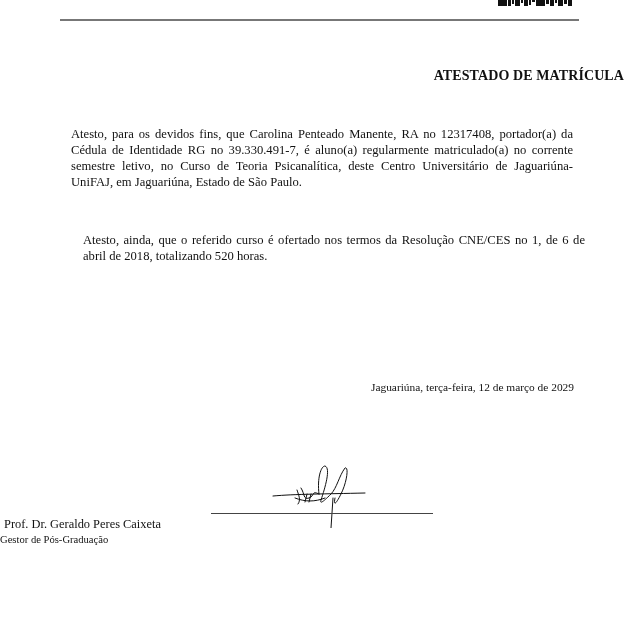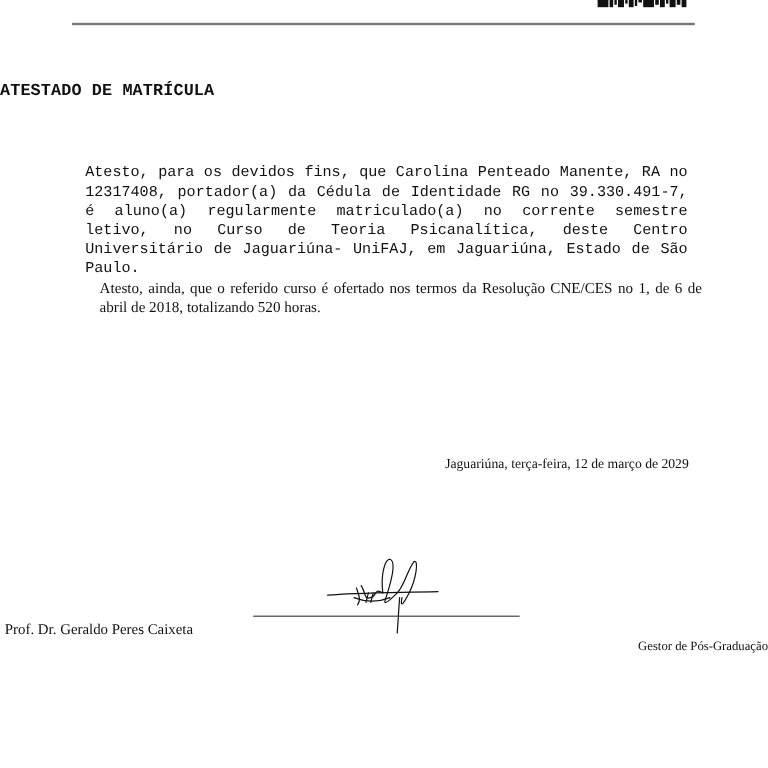--- a/index.html
+++ b/index.html
@@ -35,35 +35,34 @@
       top: 19px;
       width: 519px;
       height: 2px;
       background: #777777;
     }
     .title {
       position: absolute;
       left: 0;
       top: 68px;
       width: 624px;
-      text-align: left;
+      text-align: right;
       font-weight: bold;
       font-size: 14px;
       letter-spacing: 0.1px;
-      font-family: Liberation Mono, monospace;
     }
     .para {
       position: absolute;
       left: 71px;
       width: 502px;
       font-size: 12.6px;
       line-height: 16px;
       text-align: justify;
     }
-    .para1 { top: 136px; font-family: Liberation Mono, monospace; }
+    .para1 { top: 126px; }
     .para2 { top: 220px; }
     .date {
       position: absolute;
       right: 66px;
       top: 381px;
       font-size: 11.4px;
       text-align: right;
     }
     .signature {
       position: absolute;
@@ -86,21 +85,21 @@
       top: 517px;
       width: 640px;
       font-size: 12.4px;
       padding-left: 4px;
     }
     .signer-role {
       position: absolute;
       left: 0;
       top: 534px;
       width: 640px;
-      text-align: right;
+      text-align: left;
       font-size: 10.6px;
     }
   </style>
 </head>
 <body>
 
 <div class="qr">
   <span style="width:9px;height:6px;"></span>
   <span style="width:3px;height:6px;"></span>
   <span style="width:2px;height:4px;"></span>

